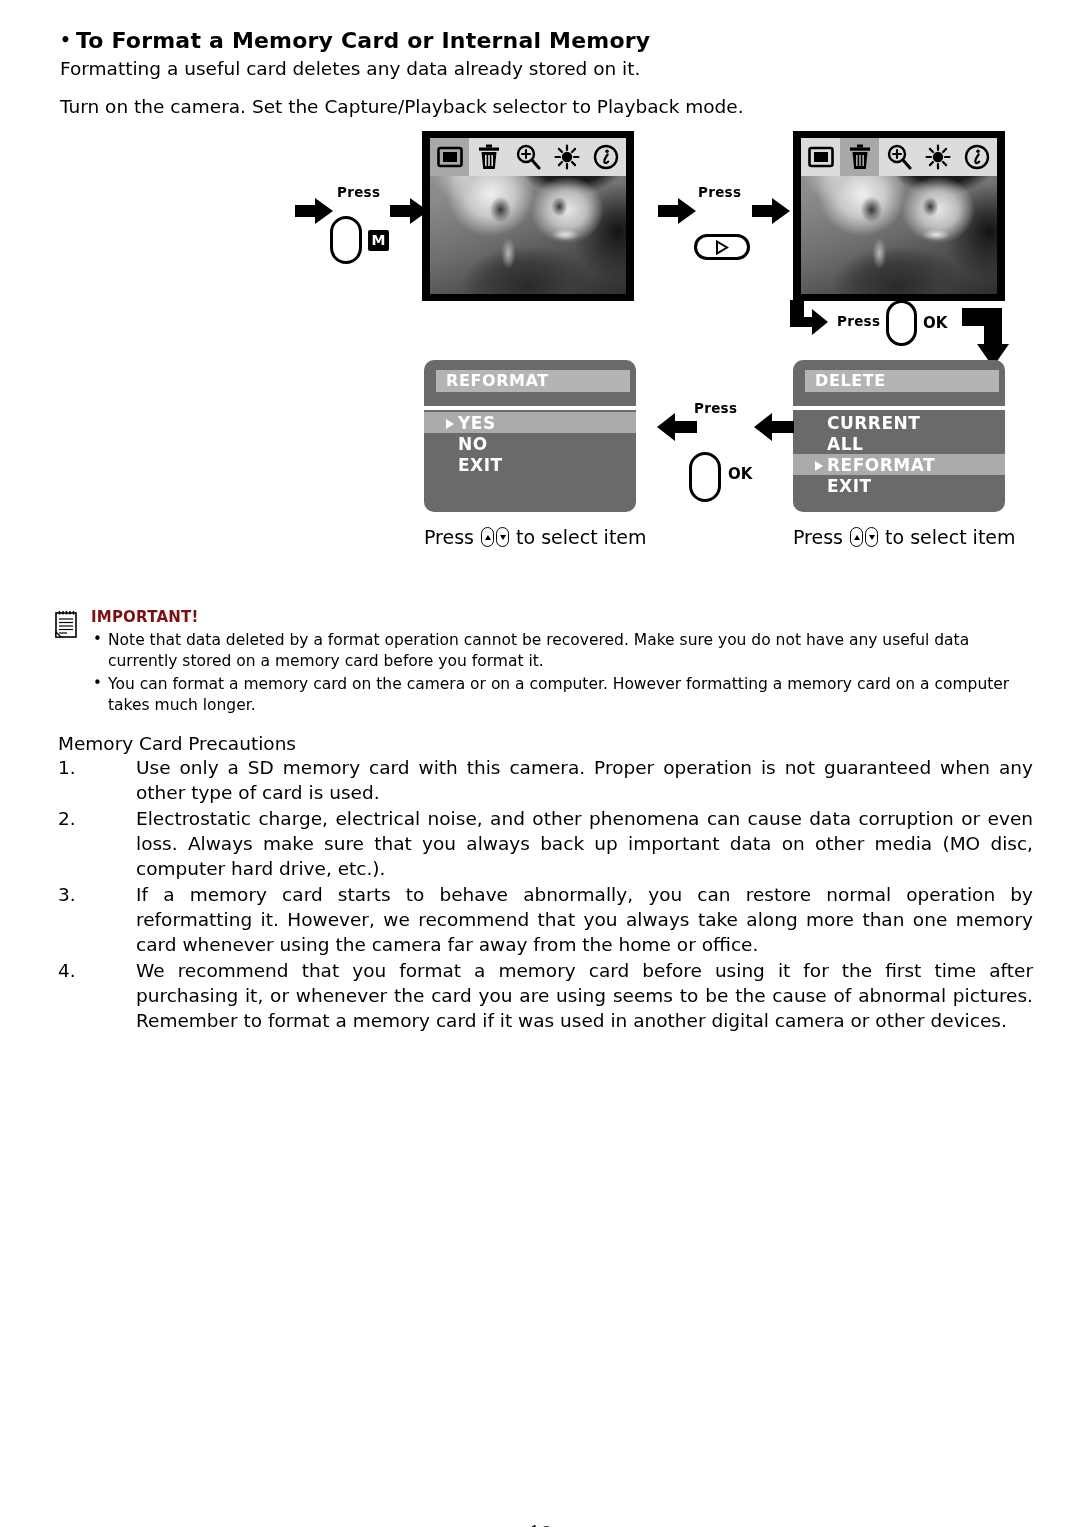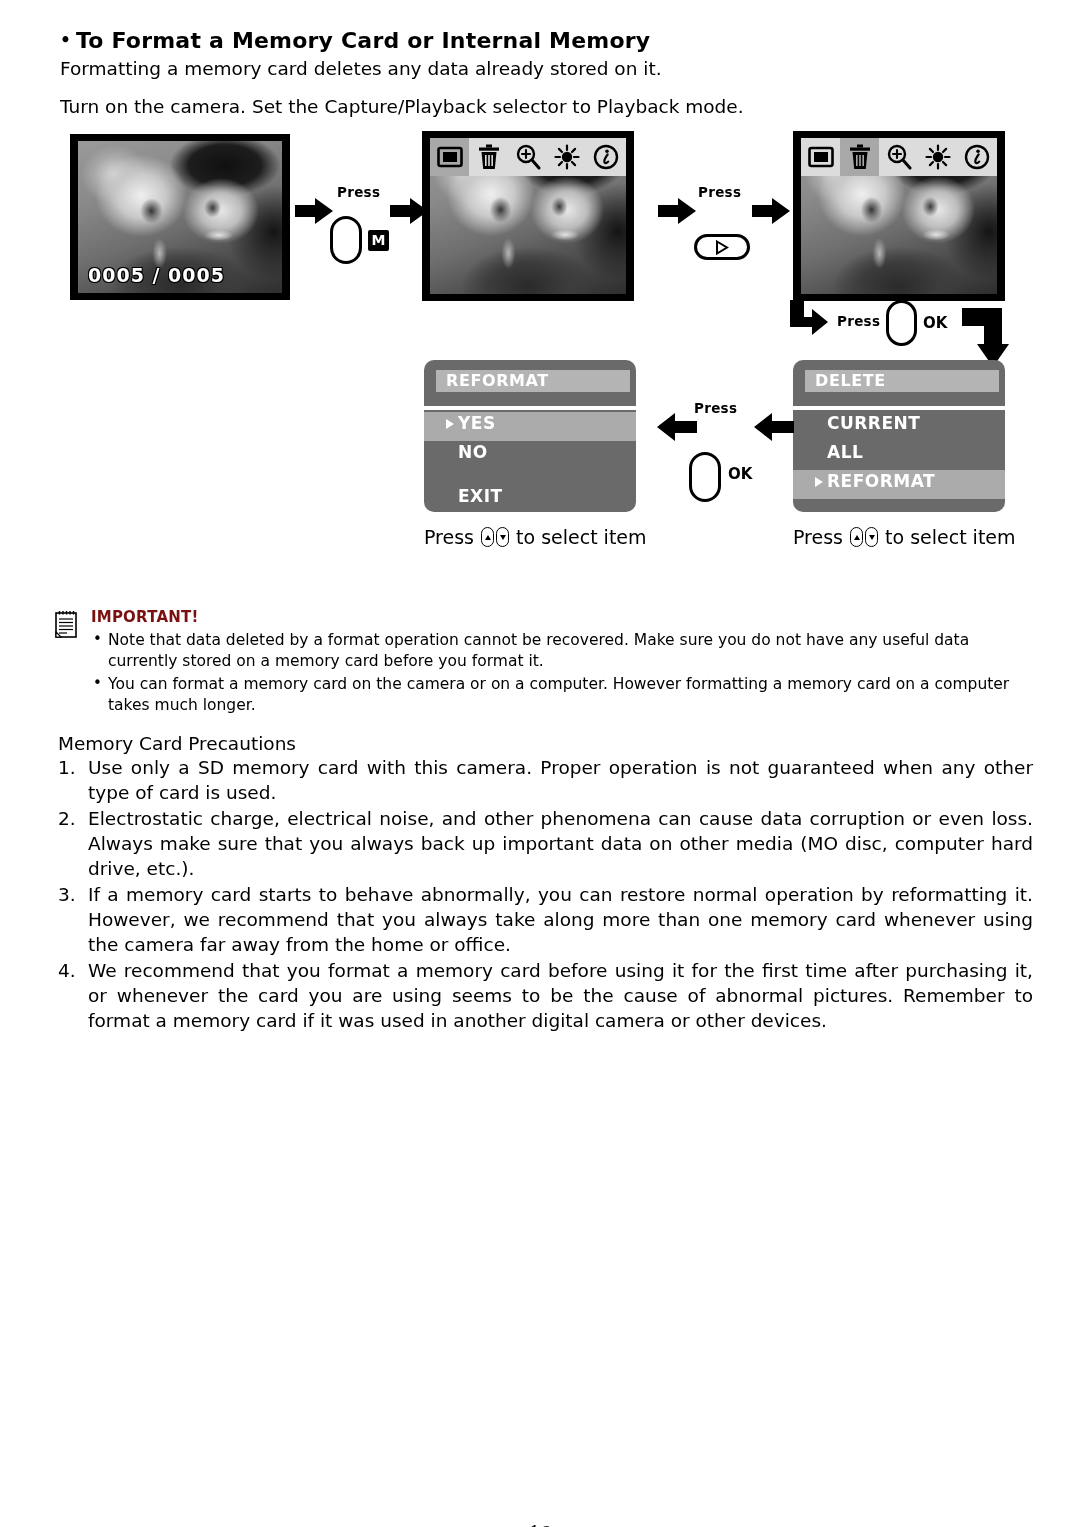--- a/index.html
+++ b/index.html
@@ -198,41 +198,41 @@
     height: 4px;
     background: #ffffff;
   }
   .menu-items {
     position: absolute;
     left: 0;
     right: 0;
   }
   .menu-item {
     position: relative;
-    height: 29px;
+    height: 21px;
     line-height: 23px;
     color: #ffffff;
     font-size: 17px;
     font-weight: bold;
     letter-spacing: 0.5px;
     padding-left: 34px;
     box-sizing: border-box;
   }
   .menu-item.sel { background: #ababab; }
   .menu-item.sel::before {
     content: "";
     position: absolute;
     left: 22px;
     top: 7px;
     width: 0; height: 0;
     border-left: 8px solid #ffffff;
     border-top: 5px solid transparent;
     border-bottom: 5px solid transparent;
   }
-  .menu-item.gap { margin-top: 15px; }
+  .menu-item.gap { margin-top: 0; }
 
   
   .select-caption {
     position: absolute;
     font-size: 19px;
     white-space: nowrap;
     display: flex;
     align-items: center;
     gap: 3px;
   }
@@ -332,50 +332,44 @@
     font-size: 18.5px;
     line-height: 25px;
     margin-bottom: 1px;
     text-align: justify;
   }
   .num-list li .n {
     position: absolute;
     left: 0;
     top: 0;
   }
-  .num-list li .t { display: block; }
+  .num-list li .t { display: block; margin-left: 48px; }
 
   .page-num {
     position: absolute;
     left: 0;
     right: 0;
     top: 1478px;
     text-align: center;
     font-size: 17px;
     font-family: "DejaVu Serif", "Liberation Serif", serif;
     margin-top: 44px;
   }
 </style>
 </head>
 <body>
 
 <div class="page">
 
   <div class="h1">
     <span class="bullet">•</span><span>To Format a Memory Card or Internal Memory</span>
   </div>
-  <div class="intro1">Formatting a memory card deletes any data already stored on it.</div>
+  <div class="intro1">Formatting a useful card deletes any data already stored on it.</div>
   <div class="intro2">Turn on the camera.  Set the Capture/Playback selector to Playback mode.</div>
 
-  <div class="lcd" style="left:70px; top:134px; width:220px; height:166px;">
-    <div class="screen">
-      <div class="photo"></div>
-      <div class="counter">0005 / 0005</div>
-    </div>
-  </div>
 
   <svg class="arrow-svg" style="left:295px; top:196px;" width="40" height="30" viewBox="0 0 40 30">
     <path d="M0 9 L20 9 L20 2 L38 15 L20 28 L20 21 L0 21 Z" fill="#000"></path>
   </svg>
 
   <div class="press-lbl" style="left:337px; top:184px;">Press</div>
   <div class="pill-v" style="left:330px; top:216px; width:32px; height:48px;"></div>
   <div class="m-key" style="left:368px; top:230px;">M</div>
 
   <svg class="arrow-svg" style="left:390px; top:196px;" width="40" height="30" viewBox="0 0 40 30">

